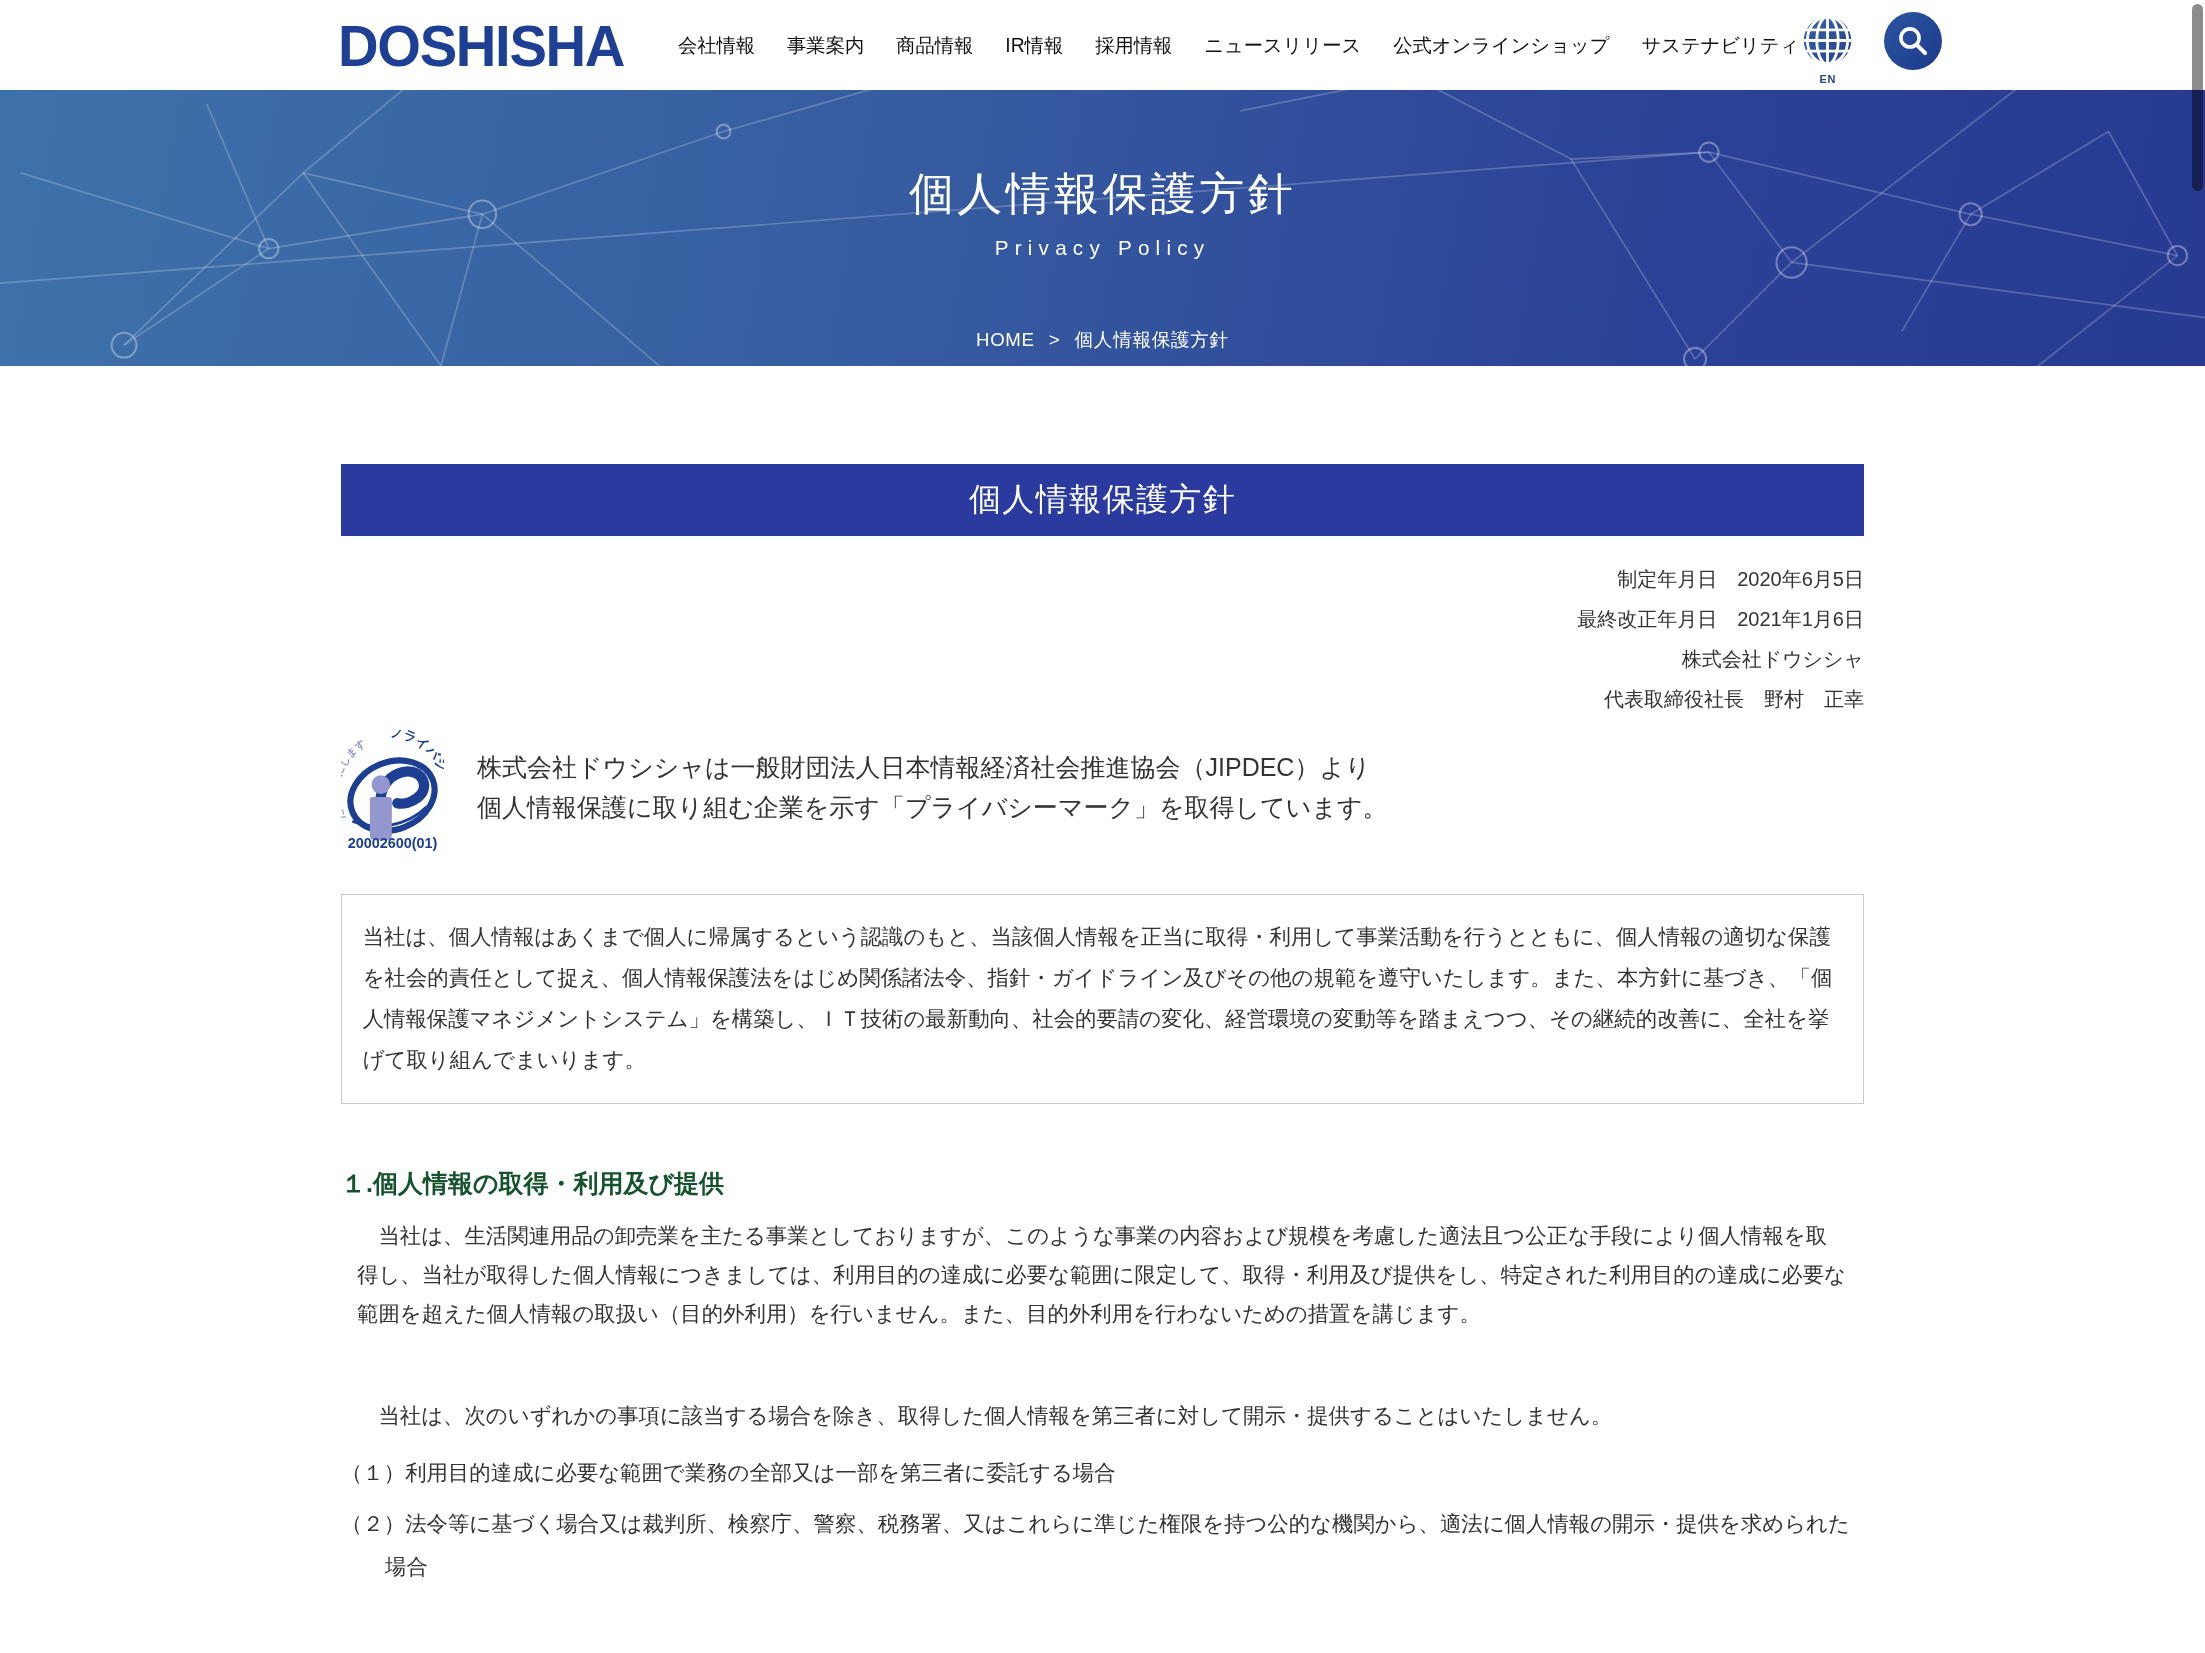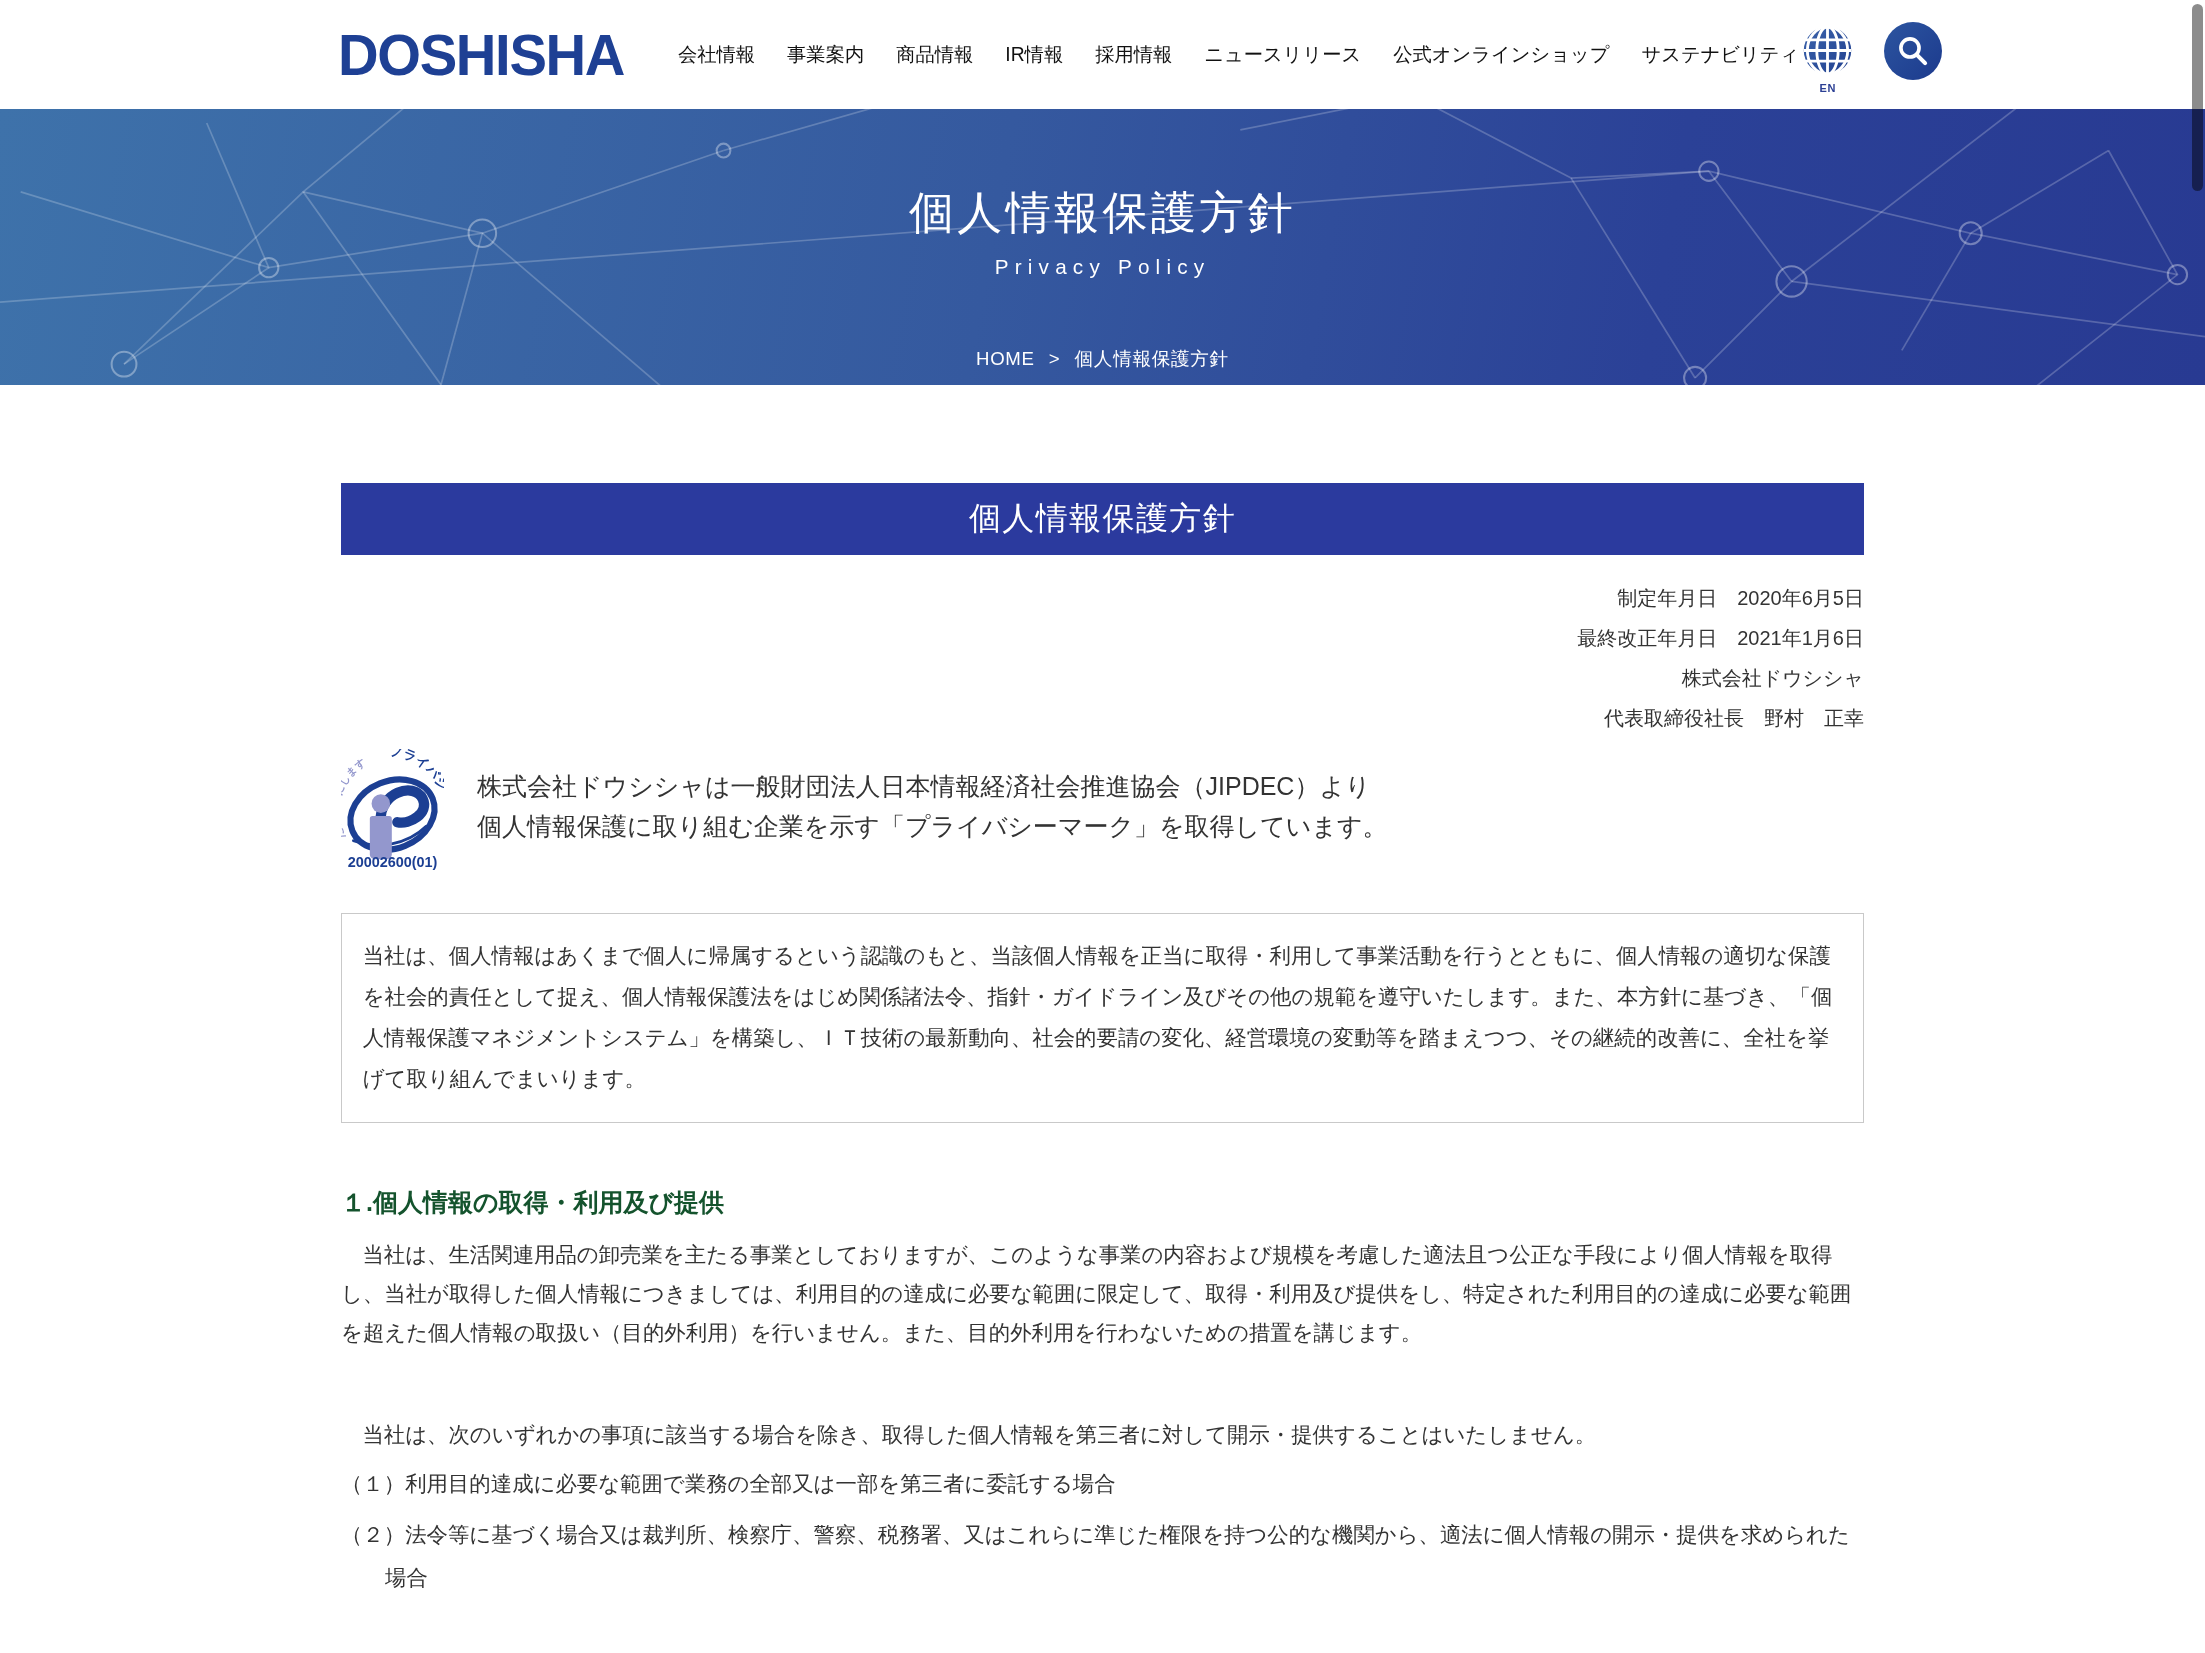--- a/index.html
+++ b/index.html
@@ -3,21 +3,21 @@
 <meta charset="utf-8">
 <style>
   * { box-sizing: border-box; }
   html,body { margin:0; padding:0; }
   body {
     width:2205px; height:1654px; overflow:hidden; background:#fff;
     font-family:"Liberation Sans","DejaVu Sans",sans-serif; color:#333;
   }
   
   .site-header {
-    height:109px; background:#fff; display:flex; align-items:center;
+    height:90px; background:#fff; display:flex; align-items:center;
     padding:0 341px 0 338px; position:relative;
   }
   .logo {
     font-size:58px; font-weight:800; color:#1e4094; letter-spacing:-1.4px;
     transform:scaleX(.97); transform-origin:left center; white-space:nowrap;
   }
   .main-nav { display:flex; align-items:center; margin-left:45px; gap:32px; }
   .main-nav .nav-item {
     font-size:19.3px; color:#111; white-space:nowrap; cursor:pointer; font-weight:500;
   }
@@ -46,21 +46,21 @@
   }
   .meta-block { margin-top:23.4px; text-align:right; font-size:20px; line-height:40px; color:#333; }
   .pmark-row { margin-top:11px; display:flex; align-items:flex-start; gap:33px; }
   .pmark-text { font-size:25px; line-height:40px; padding-top:16.5px; }
   .policy-box {
     margin-top:39px; border:1.4px solid #c9c9c9; padding:22px 20.7px;
     font-size:21.4px; line-height:41px; color:#333;
   }
   .policy-section { margin-top:63px; }
   .section-heading { font-size:25px; font-weight:700; color:#14532d; margin:0 0 16.5px 0; }
-  .section-body { font-size:21.4px; line-height:39px; margin:0; }
+  .section-body { font-size:21.4px; line-height:39px; margin:16px; }
   .section-list { margin-top:6.9px; }
   .list-item { font-size:21.4px; line-height:43px; margin-top:8.3px; padding-left:44px; text-indent:-44px; }
   
   .scrollbar-thumb {
     position:fixed; top:4.1px; right:2.1px; width:11px; height:187px;
     border-radius:5.5px; background:rgba(0,0,0,.45);
   }
 </style>
 </head>
 <body>

